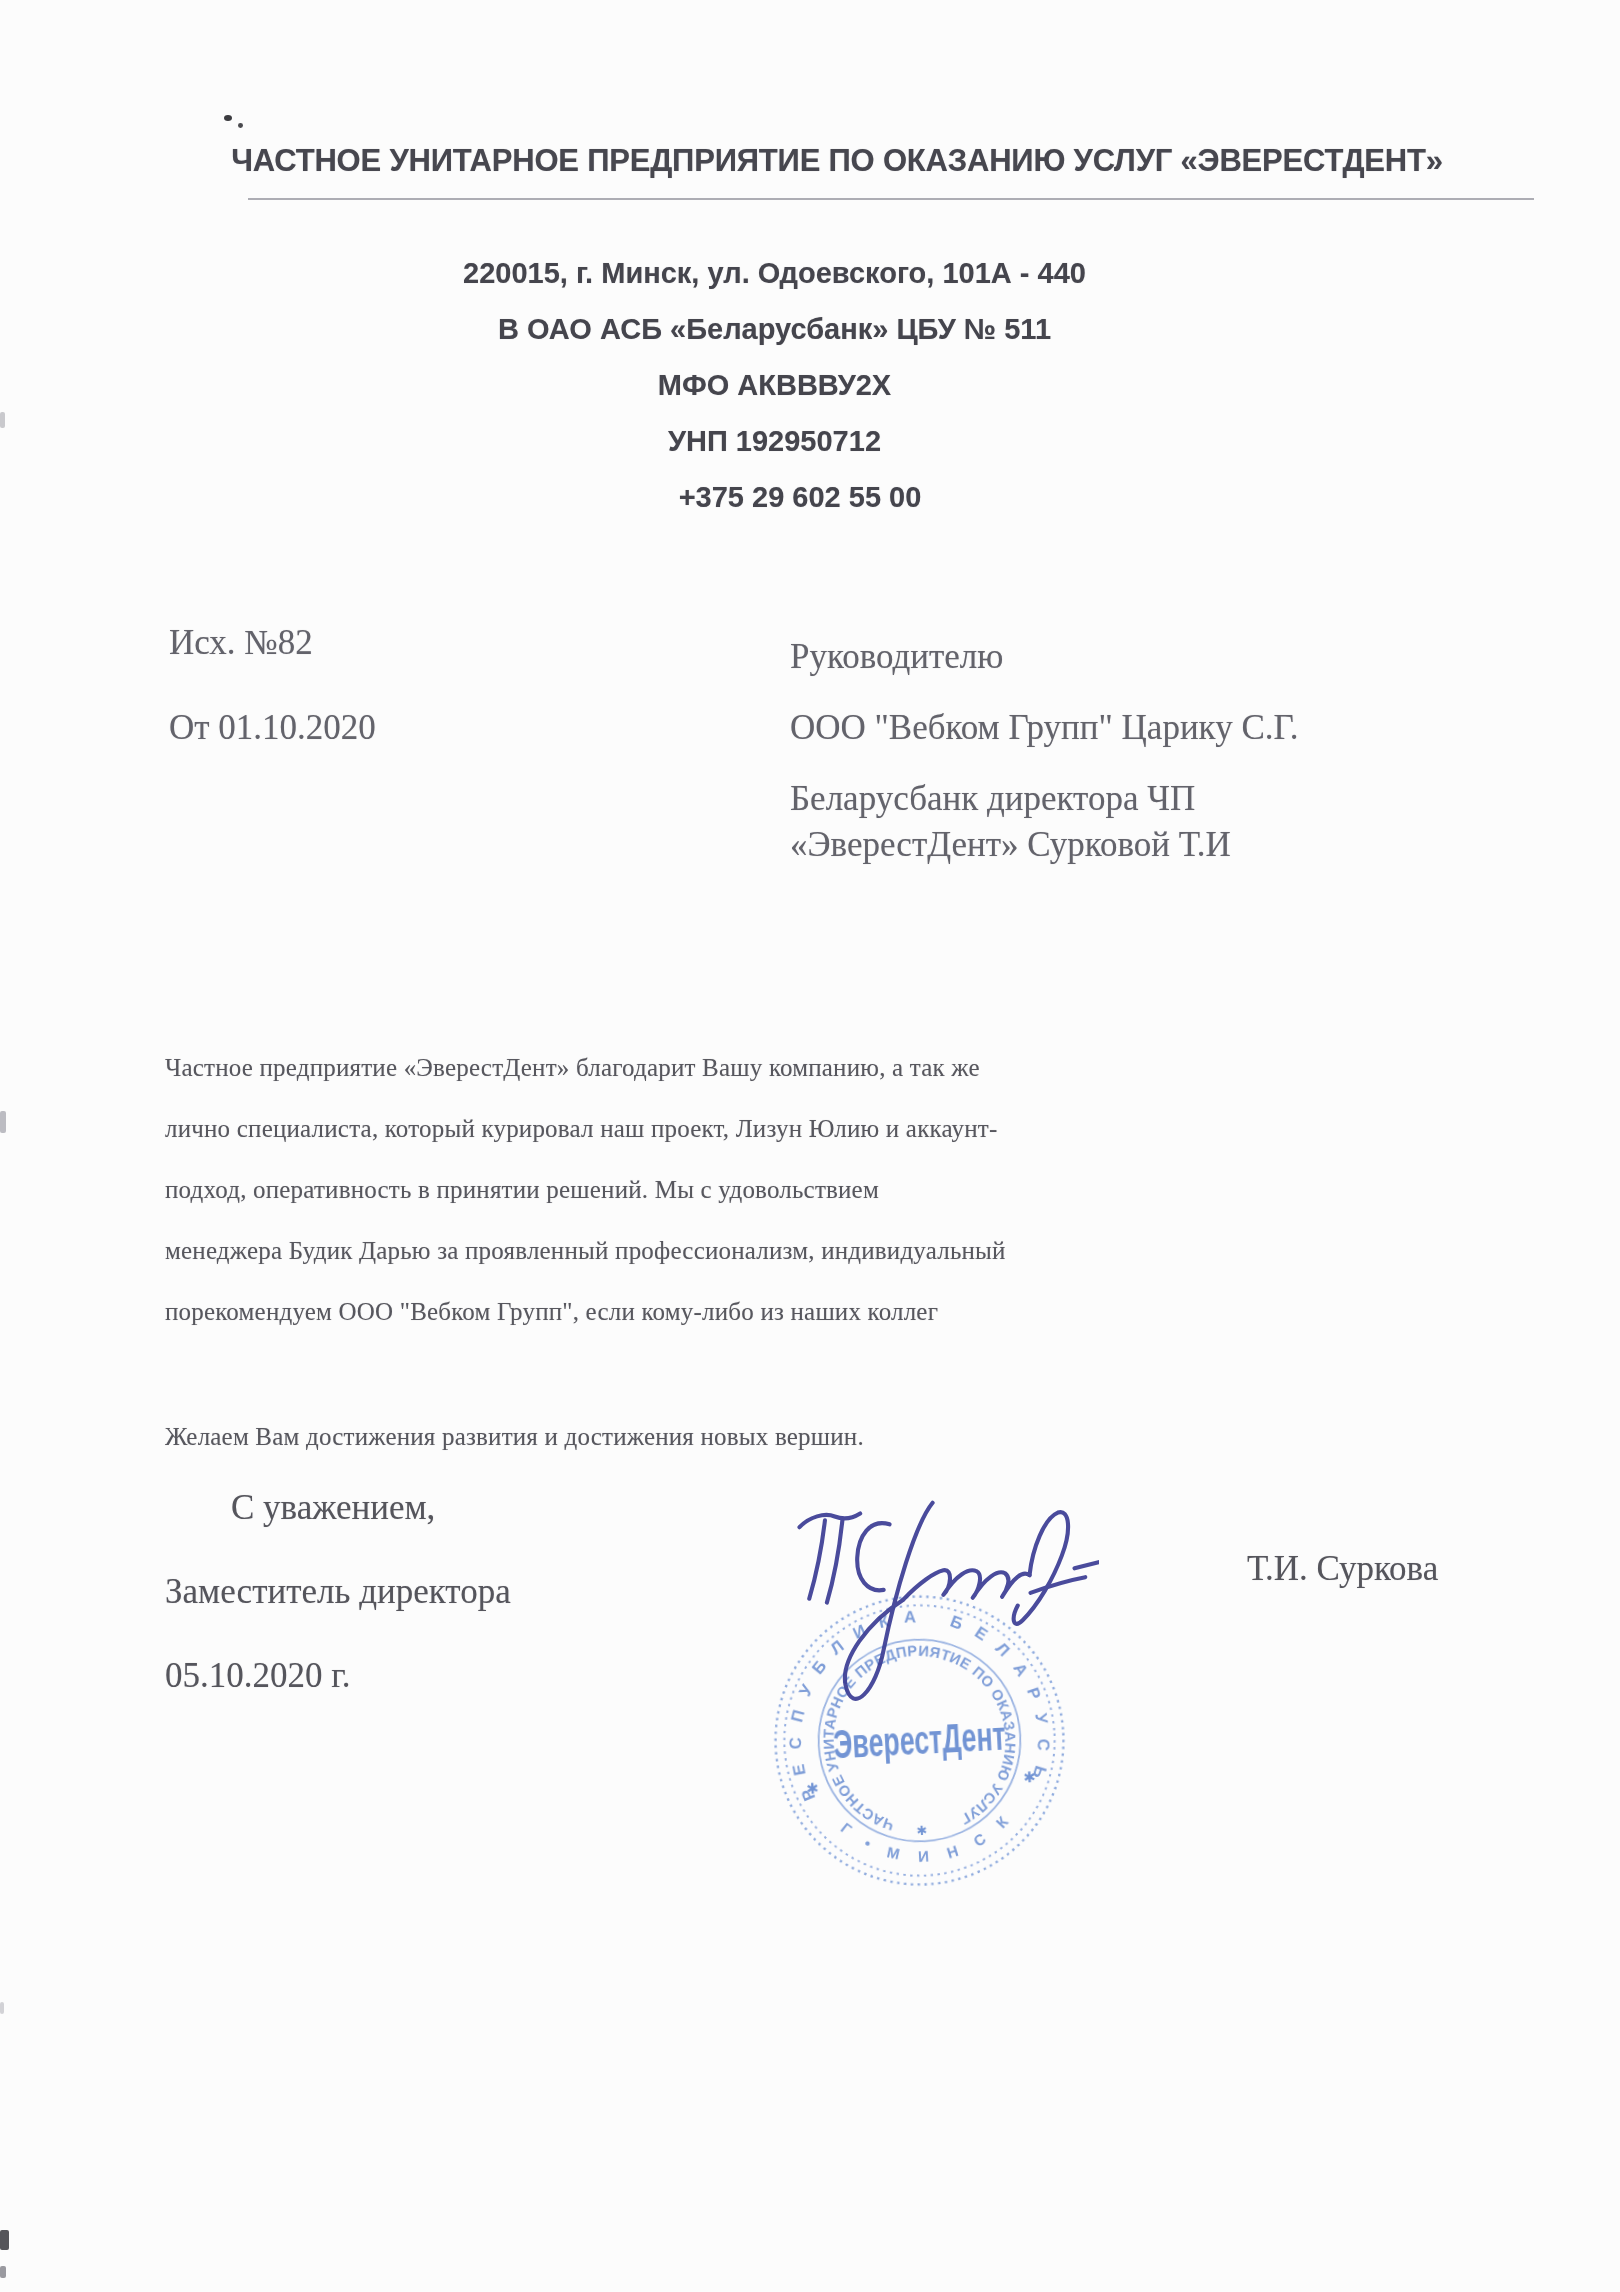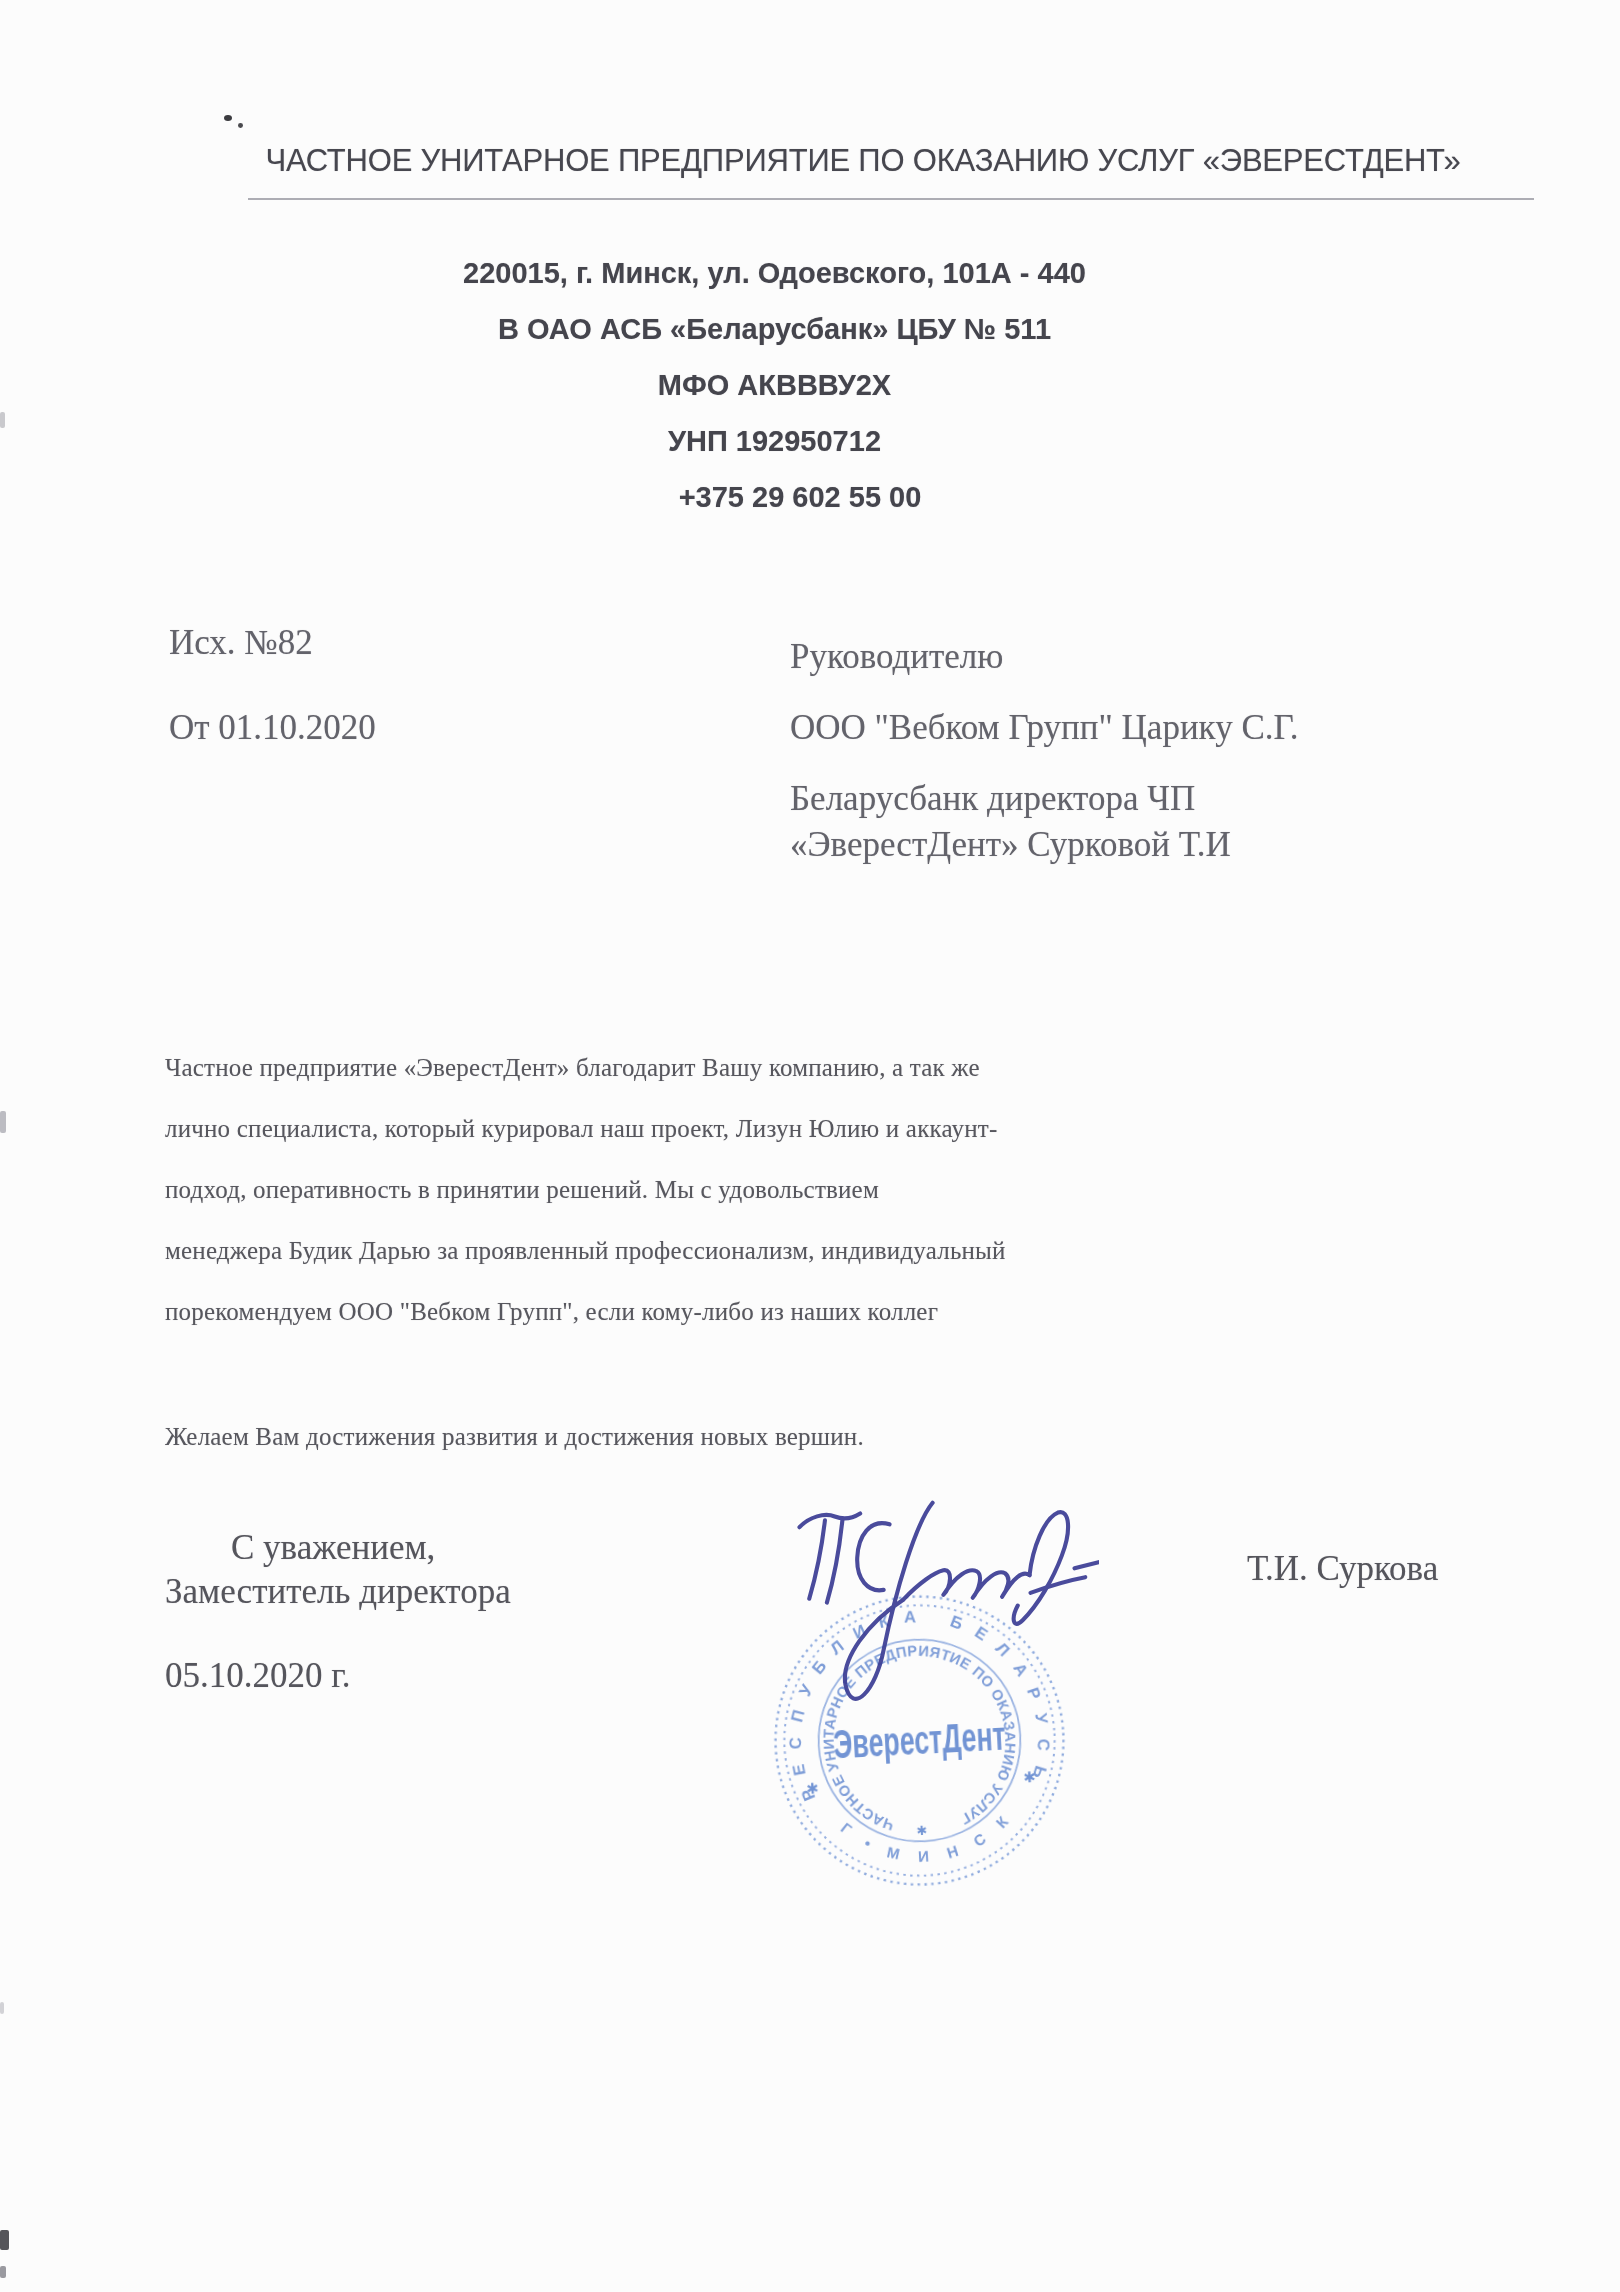--- a/index.html
+++ b/index.html
@@ -6,24 +6,24 @@
   .page{
     position:relative;
     width:1620px;height:2293px;
     margin:0 auto;
     background:#fcfcfc;
     overflow:hidden;
     font-family:"Liberation Serif", serif;
   }
   
   .header-title{
-    position:absolute;left:182px;top:143px;width:1362px;
+    position:absolute;left:156px;top:143px;width:1362px;
     text-align:center;
     font-family:"Liberation Sans", sans-serif;
-    font-weight:400;font-size:31px;letter-spacing:-0.2px;
+    font-weight:700;font-size:31px;letter-spacing:-0.2px;
     color:#47474f;
     text-shadow:0 0 1px rgba(70,70,80,.35);
     white-space:nowrap;
   }
   .header-rule{
     position:absolute;left:248px;top:198px;width:1286px;height:2px;
     background:#8f8f99;opacity:.72;filter:blur(0.4px);
   }
   .letterhead{
     position:absolute;left:167px;top:245px;width:1215px;
@@ -96,21 +96,21 @@
     <div>лично специалиста, который курировал наш проект, Лизун Юлию и аккаунт-</div>
     <div>подход, оперативность в принятии решений. Мы с удовольствием</div>
     <div>менеджера Будик Дарью за проявленный профессионализм, индивидуальный</div>
     <div>порекомендуем ООО "Вебком Групп", если кому-либо из наших коллег</div>
   </div>
 
   <div class="body-par" style="top:1406px;">
     <div>Желаем Вам достижения развития и достижения новых вершин.</div>
   </div>
 
-  <div class="ser" style="left:231px;top:1488px;color:#55555c;margin-top:40px;">С уважением,</div>
+  <div class="ser" style="left:231px;top:1488px;color:#55555c;">С уважением,</div>
   <div class="ser" style="left:165px;top:1572px;color:#55555c;">Заместитель директора</div>
   <div class="ser" style="left:165px;top:1656px;color:#55555c;">05.10.2020 г.</div>
   <div class="ser" style="left:1247px;top:1549px;color:#55555c;">Т.И. Суркова</div>
 
   <svg class="stamp" viewBox="0 0 340 340">
     <defs>
       <path id="arcOuterCW" d="M85.15,254.85 A120,120 0 1 1 254.85,85.15 A120,120 0 1 1 85.15,254.85"></path>
       <path id="arcOuterCCW" d="M70.1,240 A122,122 0 1 0 269.9,100 A122,122 0 1 0 70.1,240"></path>
       <path id="arcInnerCW" d="M140.6,250.8 A86,86 0 1 1 199.4,89.2 A86,86 0 1 1 140.6,250.8"></path>
     </defs>

